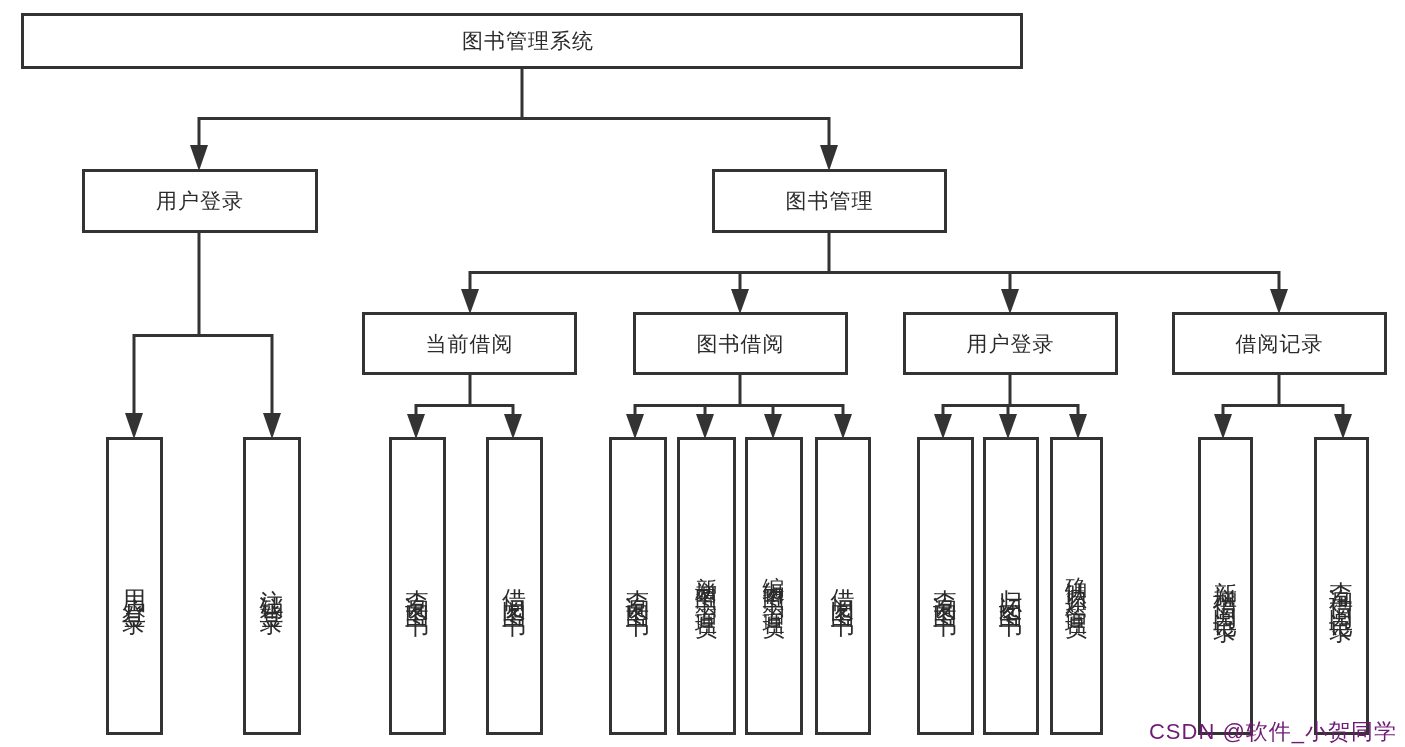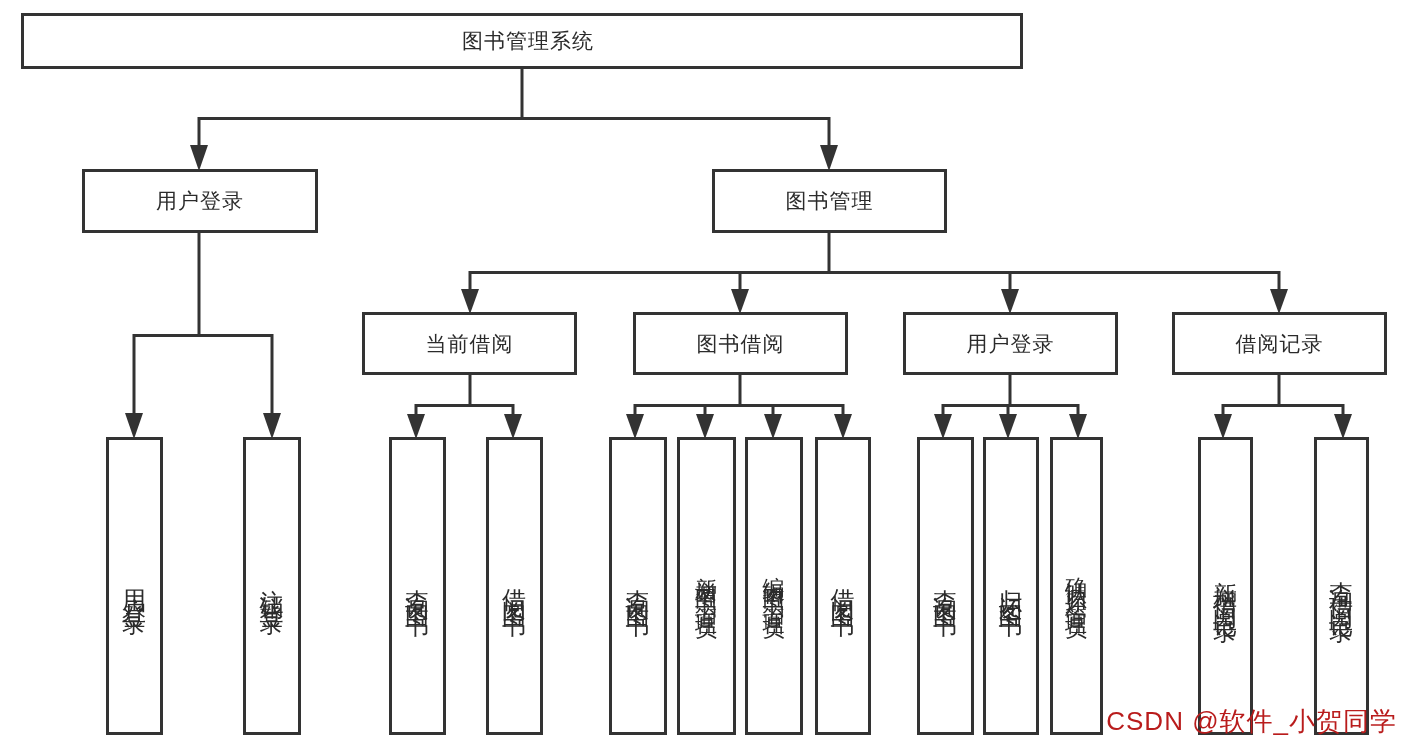--- a/index.html
+++ b/index.html
@@ -22,22 +22,22 @@
     background:#ffffff;border:3px solid #333333;box-sizing:border-box;
     display:flex;align-items:center;justify-content:center;
   }
   .vtext{
     writing-mode:vertical-rl;
     font-size:24px;line-height:1.05;letter-spacing:8px;
     color:#2b2b2b;white-space:nowrap;
   }
   .vtext.long{font-size:22px;letter-spacing:6px;}
   .watermark{
-    position:absolute;z-index:2;right:8px;bottom:8px;
-    font-size:26px;color:#b91c1c;letter-spacing:1px;white-space:nowrap;
+    position:absolute;z-index:2;right:8px;bottom:0;
+    font-size:22px;color:#701a75;letter-spacing:1px;white-space:nowrap;
   }
 </style>
 </head>
 <body>
 
 <div class="stage">
 
   <svg class="wires" width="1405" height="747" viewBox="0 0 1405 747">
     <g stroke="#333333" stroke-width="3" fill="none">
 

